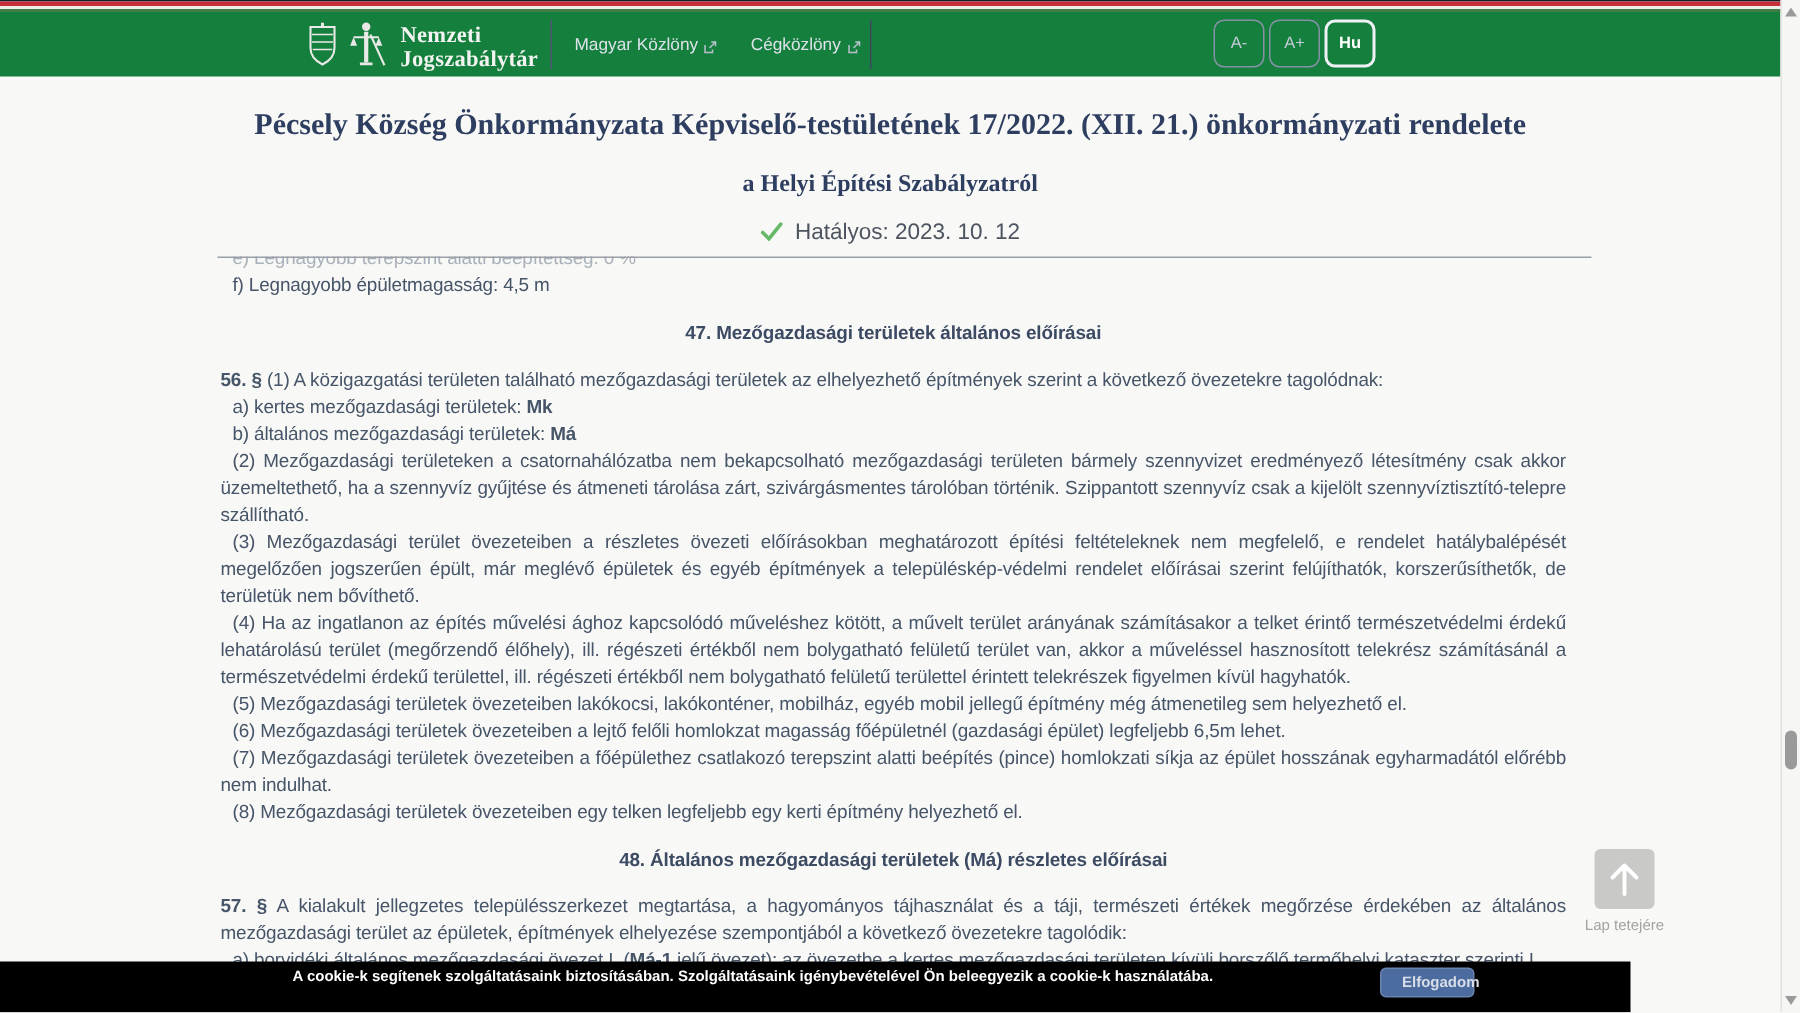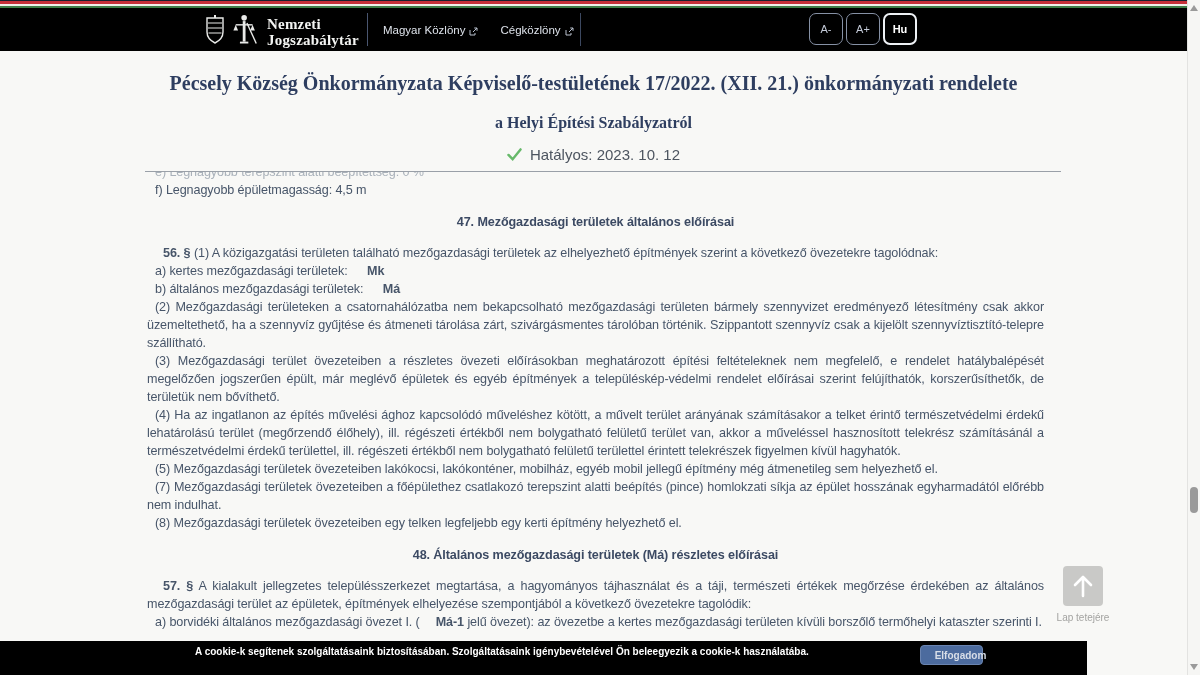--- a/index.html
+++ b/index.html
@@ -8,21 +8,21 @@
   .page { position:relative; width:1200px; height:675px; overflow:hidden; background:#f8f8f6; }
 
   
   .flag-stripe { position:absolute; top:0; left:0; width:1200px; height:8px; z-index:6; }
   .band-dark  { height:1px; background:#16202f; }
   .band-red   { height:3px; background:#c62f39; }
   .band-white { height:2px; background:#f1efeb; }
   .band-green { height:2px; background:#3e7d48; }
 
   
-  .app-header { position:absolute; top:8px; left:0; width:1187px; height:43px; background:#000000; z-index:5; }
+  .app-header { position:absolute; top:8px; left:0; width:1187px; height:43px; background:#15803d; z-index:5; }
   .brand { position:absolute; left:205px; top:5px; display:flex; align-items:center; gap:7px; cursor:pointer; }
   .brand-text { font-family:"Liberation Serif", serif; font-weight:bold; color:#f3f4f2; font-size:15px; line-height:16px; letter-spacing:.2px; }
   .hdr-divider { position:absolute; top:5px; width:1px; height:33px; background:#4a5670; }
   .hdr-divider.d1 { left:367px; }
   .hdr-divider.d2 { left:580px; background:#3c4860; }
   .header-links { position:absolute; left:383px; top:0; height:43px; display:flex; align-items:center; gap:22px; }
   .hdr-link { display:flex; align-items:flex-end; gap:4px; color:#dde2ea; font-size:11.5px; cursor:pointer; }
   .font-buttons { position:absolute; left:809px; top:5px; display:flex; gap:3px; }
   .fbtn { width:34px; height:32px; border:1px solid #8691a5; border-radius:7px; background:transparent;
           color:#c4cbd8; font-family:"Liberation Sans",sans-serif; font-size:11px; display:flex; align-items:center; justify-content:center; cursor:pointer; }
@@ -35,21 +35,21 @@
   .doc-status { margin-top:12px; display:inline-flex; align-items:center; gap:8px; font-size:15px; color:#4d5560; }
   .doc-rule { position:absolute; top:171px; left:145px; width:916px; height:1px; background:#9aa0a8; z-index:4; }
 
   
   .doc-body { position:absolute; top:0; left:0; width:1187px; z-index:1; }
   .content-col { margin-left:147px; width:897px; padding-top:163px; color:#475569; }
   .content-col p { font-size:12.6px; line-height:18px; letter-spacing:-0.1px; text-align:justify; }
   .p-indent { text-indent:8px; }
   .line-faded { color:#a9b1ba; }
   .section-heading { text-align:center !important; font-weight:bold; color:#3c4a63; margin:14px 0 13px !important; text-indent:0 !important; }
-  .code-bold { font-weight:bold;margin-left:16px; }
+  .code-bold { font-weight:bold; }
 
   
   .back-top-wrap { position:absolute; left:1051px; top:566px; width:64px; text-align:center; z-index:2; }
   .back-top-btn { width:40px; height:40px; margin:0 auto; background:#c9c9c7; border-radius:4px; display:flex; align-items:center; justify-content:center; cursor:pointer; }
   .back-top-label { margin-top:6px; font-size:10px; color:#a3a3a1; }
 
   
   .cookie-bar { position:absolute; left:0; bottom:0; width:1087px; height:34px; background:#000000; z-index:7; }
   .cookie-text { position:absolute; left:195px; top:5px; color:#ffffff; font-size:10px; font-weight:bold; line-height:11.5px; }
   .cookie-link { color:#4f8fd3; cursor:pointer; }
@@ -131,20 +131,21 @@
       <p class="p-indent line-faded">e) Legnagyobb terepszint alatti beépítettség: 0 %</p>
       <p class="p-indent">f) Legnagyobb épületmagasság: 4,5 m</p>
       <p class="section-heading">47. Mezőgazdasági területek általános előírásai</p>
       <p><span class="code-bold">56. §</span> <span>(1) A közigazgatási területen található mezőgazdasági területek az elhelyezhető építmények szerint a következő övezetekre tagolódnak:</span></p>
       <p class="p-indent"><span>a) kertes mezőgazdasági területek: </span><span class="code-bold">Mk</span></p>
       <p class="p-indent"><span>b) általános mezőgazdasági területek: </span><span class="code-bold">Má</span></p>
       <p class="p-indent">(2) Mezőgazdasági területeken a csatornahálózatba nem bekapcsolható mezőgazdasági területen bármely szennyvizet eredményező létesítmény csak akkor üzemeltethető, ha a szennyvíz gyűjtése és átmeneti tárolása zárt, szivárgásmentes tárolóban történik. Szippantott szennyvíz csak a kijelölt szennyvíztisztító-telepre szállítható.</p>
       <p class="p-indent">(3) Mezőgazdasági terület övezeteiben a részletes övezeti előírásokban meghatározott építési feltételeknek nem megfelelő, e rendelet hatálybalépését megelőzően jogszerűen épült, már meglévő épületek és egyéb építmények a településkép-védelmi rendelet előírásai szerint felújíthatók, korszerűsíthetők, de területük nem bővíthető.</p>
       <p class="p-indent">(4) Ha az ingatlanon az építés művelési ághoz kapcsolódó műveléshez kötött, a művelt terület arányának számításakor a telket érintő természetvédelmi érdekű lehatárolású terület (megőrzendő élőhely), ill. régészeti értékből nem bolygatható felületű terület van, akkor a műveléssel hasznosított telekrész számításánál a természetvédelmi érdekű területtel, ill. régészeti értékből nem bolygatható felületű területtel érintett telekrészek figyelmen kívül hagyhatók.</p>
       <p class="p-indent">(5) Mezőgazdasági területek övezeteiben lakókocsi, lakókonténer, mobilház, egyéb mobil jellegű építmény még átmenetileg sem helyezhető el.</p>
+      <p class="p-indent">(6) Mezőgazdasági területek övezeteiben a lejtő felőli homlokzat magasság főépületnél (gazdasági épület) legfeljebb 6,5m lehet.</p>
       <p class="p-indent">(7) Mezőgazdasági területek övezeteiben a főépülethez csatlakozó terepszint alatti beépítés (pince) homlokzati síkja az épület hosszának egyharmadától előrébb nem indulhat.</p>
       <p class="p-indent">(8) Mezőgazdasági területek övezeteiben egy telken legfeljebb egy kerti építmény helyezhető el.</p>
       <p class="section-heading">48. Általános mezőgazdasági területek (Má) részletes előírásai</p>
       <p><span class="code-bold">57. §</span> <span>A kialakult jellegzetes településszerkezet megtartása, a hagyományos tájhasználat és a táji, természeti értékek megőrzése érdekében az általános mezőgazdasági terület az épületek, építmények elhelyezése szempontjából a következő övezetekre tagolódik:</span></p>
       <p class="p-indent"><span>a) borvidéki általános mezőgazdasági övezet I. (</span><span class="code-bold">Má-1</span><span> jelű övezet): az övezetbe a kertes mezőgazdasági területen kívüli borszőlő termőhelyi kataszter szerinti I.</span></p>
     </div>
   </div>
 
   <div class="doc-header">
     <div class="doc-title">Pécsely Község Önkormányzata Képviselő-testületének 17/2022. (XII. 21.) önkormányzati rendelete</div>

